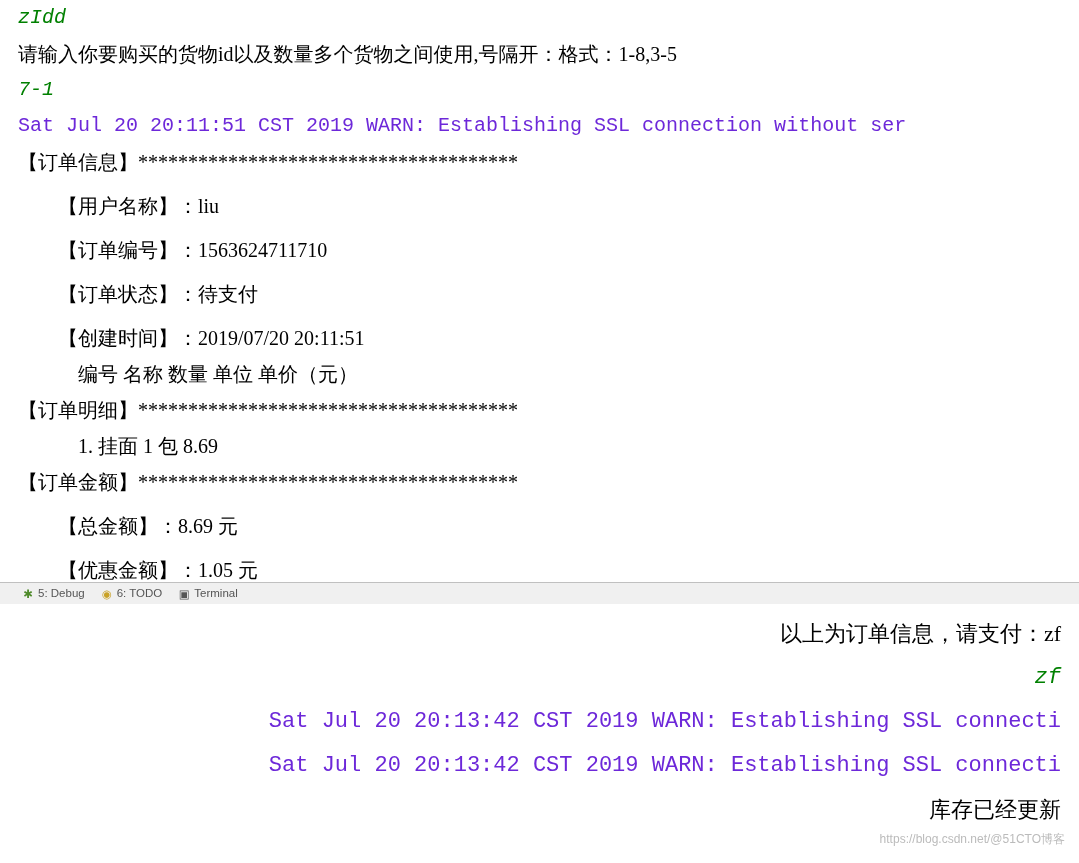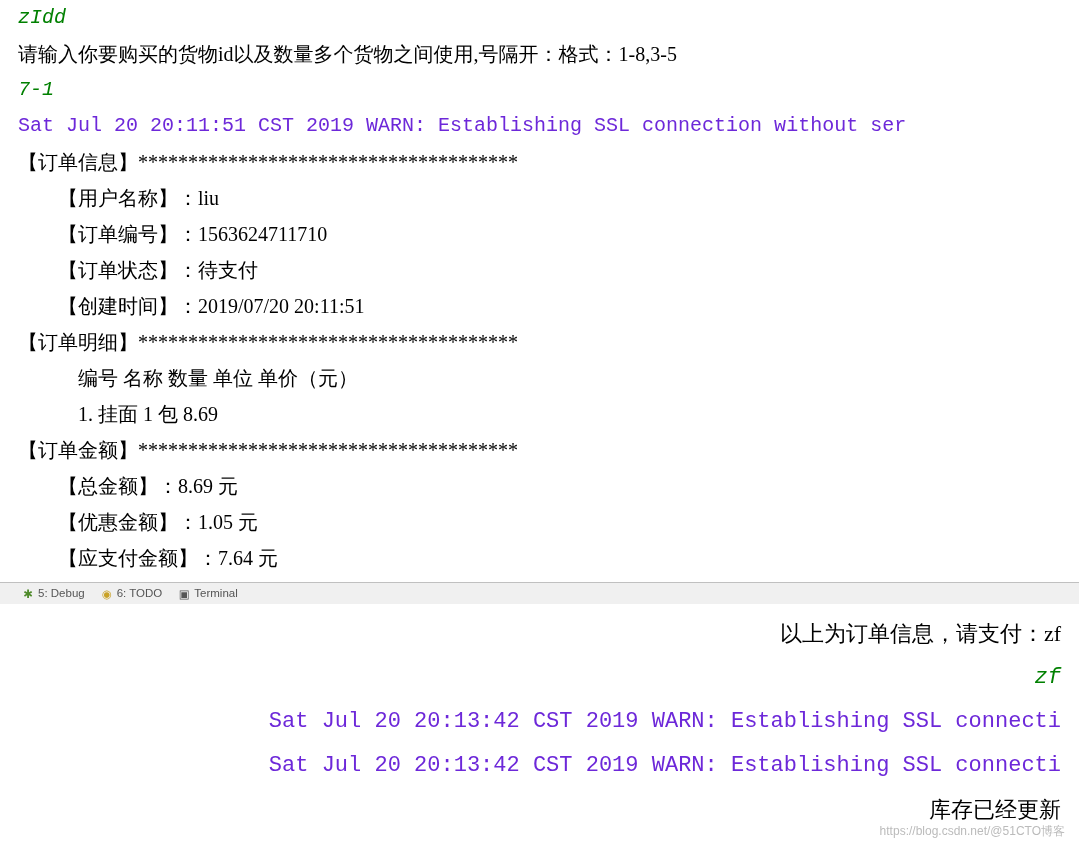--- a/index.html
+++ b/index.html
@@ -22,21 +22,21 @@
       font-style: italic;
       font-family: "Consolas", "Courier New", monospace;
     }
     .dark-red {
       color: #6d28d9;
       font-family: "Consolas", "Courier New", monospace;
     }
     .black-line {
       color: #000000;
     }
-    .indent-1 { padding-left: 40px; }
+    .indent-1 { padding-left: 40px; margin-top: 8px; }
     .indent-2 { padding-left: 60px; }
     .ide-tabs {
       display: flex;
       align-items: center;
       height: 22px;
       background: #f0f0f0;
       border-top: 1px solid #c0c0c0;
       font-size: 11.5px;
       font-family: Arial, sans-serif;
       color: #555555;
@@ -58,21 +58,21 @@
     .second-section {
       margin-top: 8px;
       padding: 0 18px;
       font-size: 22px;
       line-height: 2.0;
       text-align: right;
     }
     .watermark {
       position: absolute;
       right: 14px;
-      bottom: 20px;
+      bottom: 12px;
       font-size: 12px;
       color: #bbbbbb;
       font-family: Arial, sans-serif;
     }
     .top-section {
       height: 582px;
       overflow: hidden;
     }
   </style>
 </head>
@@ -82,22 +82,22 @@
   <div class="console-output">
     <div class="green-italic">zIdd</div>
     <div class="black-line">请输入你要购买的货物id以及数量多个货物之间使用,号隔开：格式：1-8,3-5</div>
     <div class="green-italic">7-1</div>
     <div class="dark-red">Sat Jul 20 20:11:51 CST 2019 WARN: Establishing SSL connection without ser</div>
     <div class="black-line">【订单信息】**************************************</div>
     <div class="black-line indent-1">【用户名称】：liu</div>
     <div class="black-line indent-1">【订单编号】：1563624711710</div>
     <div class="black-line indent-1">【订单状态】：待支付</div>
     <div class="black-line indent-1">【创建时间】：2019/07/20 20:11:51</div>
+    <div class="black-line indent-2">编号    名称      数量      单位      单价（元）</div>
     <div class="black-line">【订单明细】**************************************</div>
-    <div class="black-line indent-2">编号    名称      数量      单位      单价（元）</div>
     <div class="black-line indent-2">1.   挂面    1    包   8.69</div>
     <div class="black-line">【订单金额】**************************************</div>
     <div class="black-line indent-1">【总金额】：8.69 元</div>
     <div class="black-line indent-1">【优惠金额】：1.05 元</div>
     <div class="black-line indent-1">【应支付金额】：7.64 元</div>
   </div>
 </div>
 
 <div class="ide-tabs">
   <div style="width:2px"></div>

